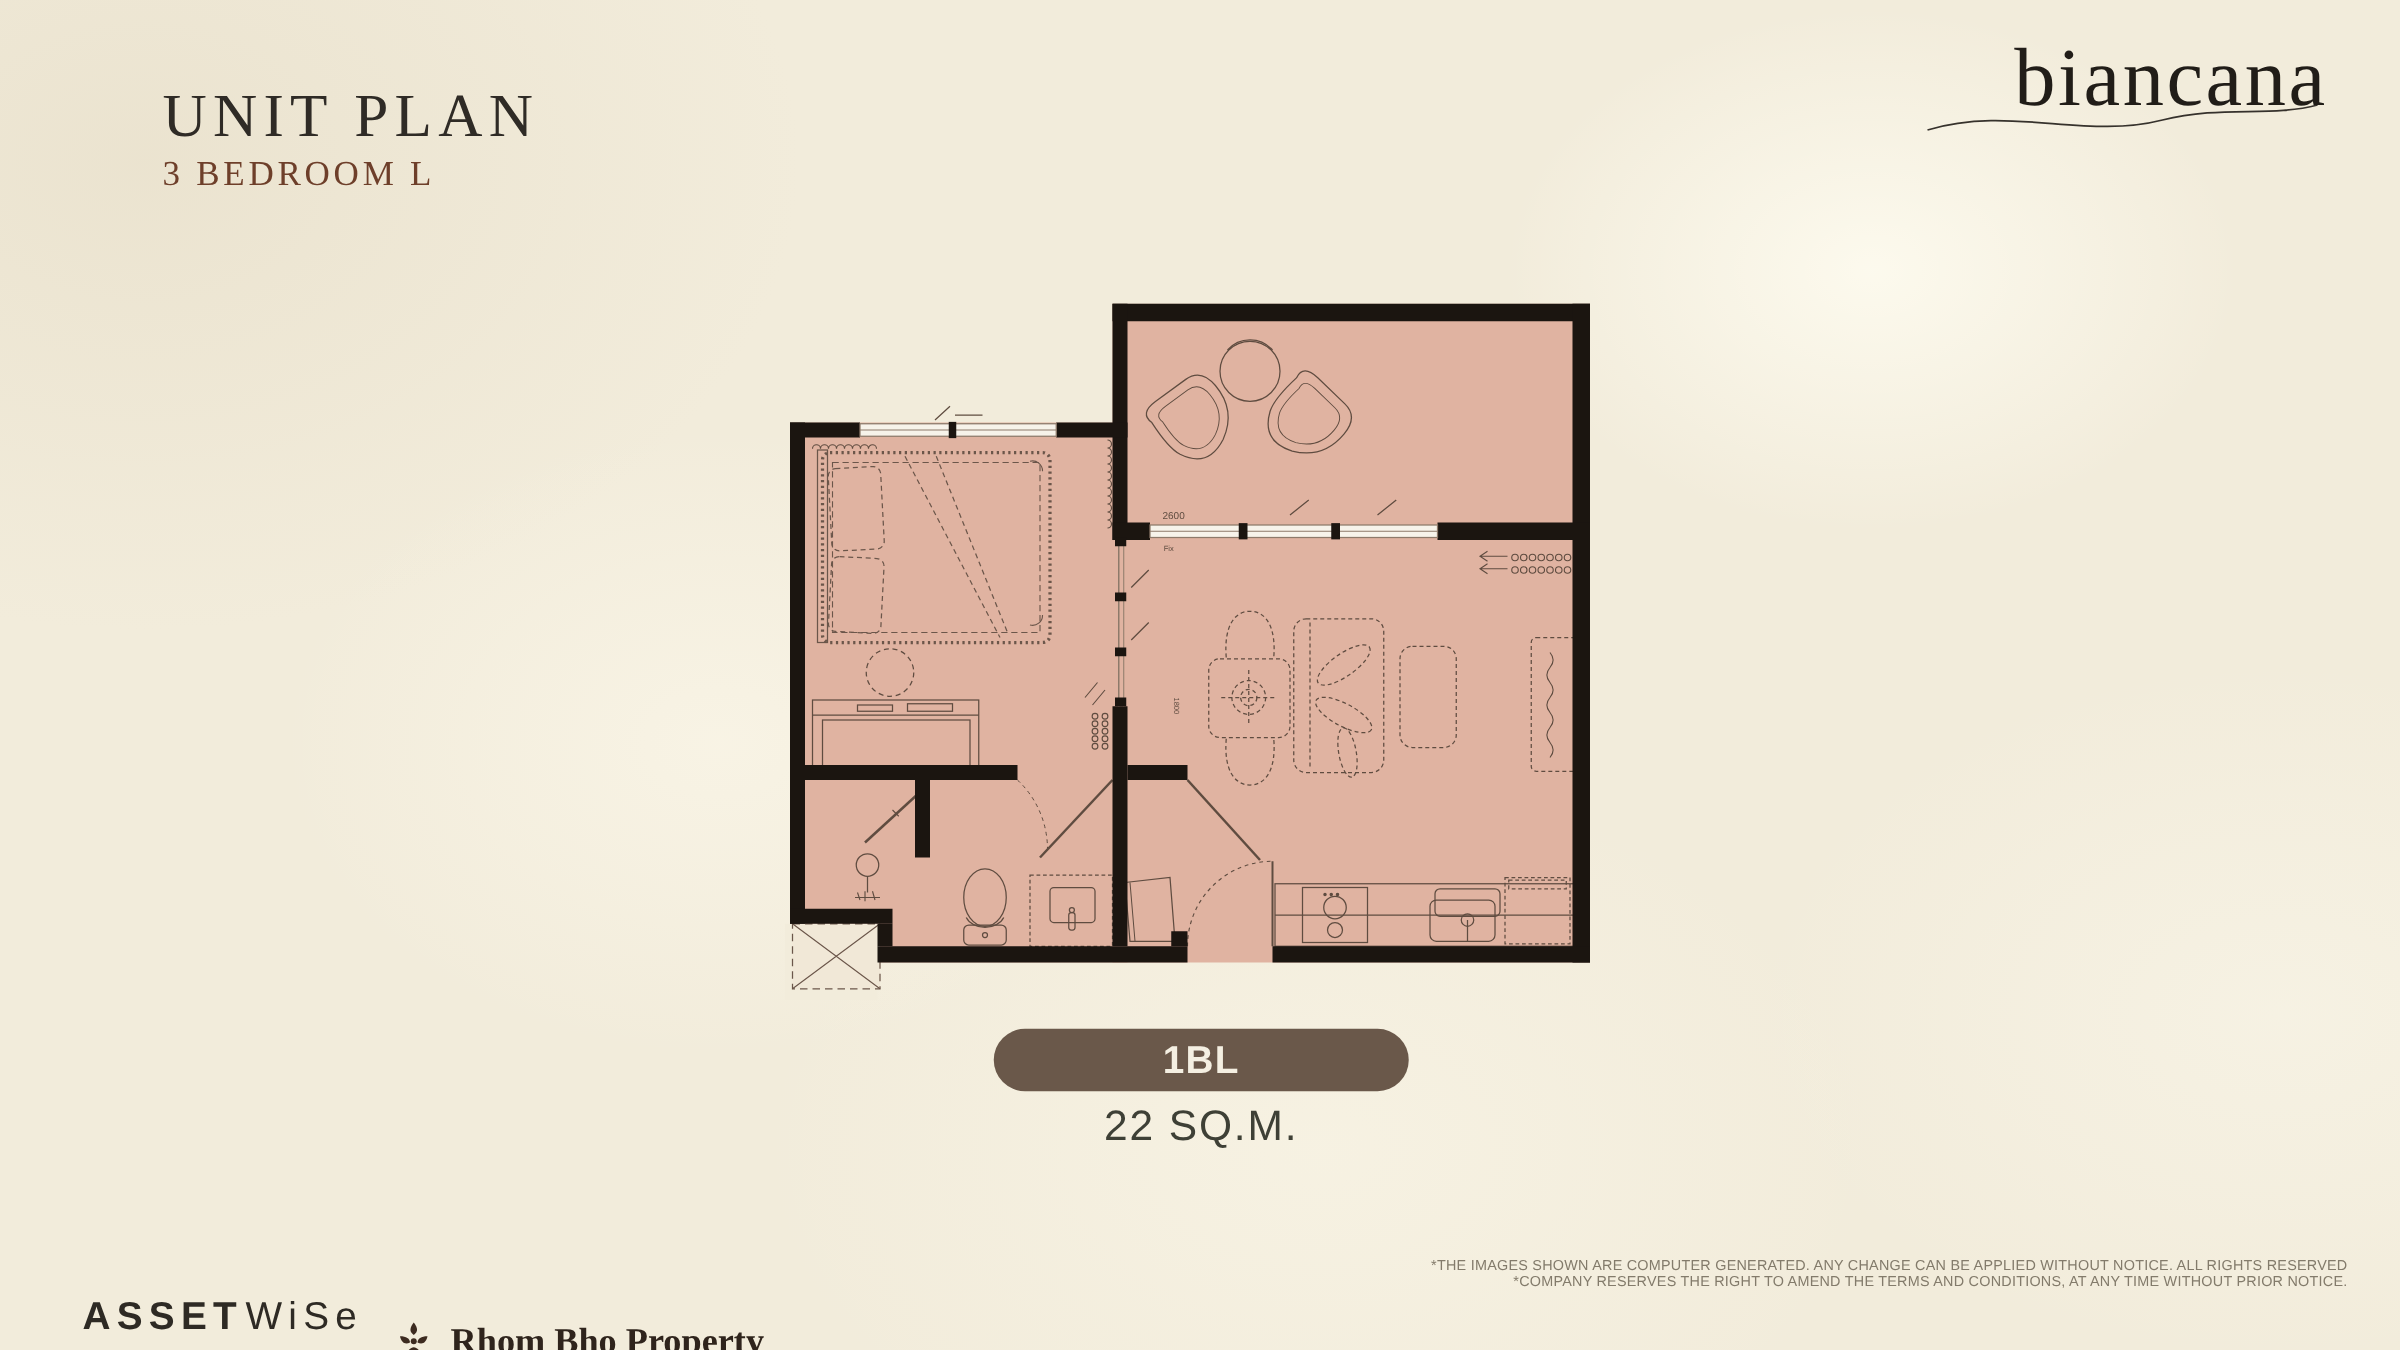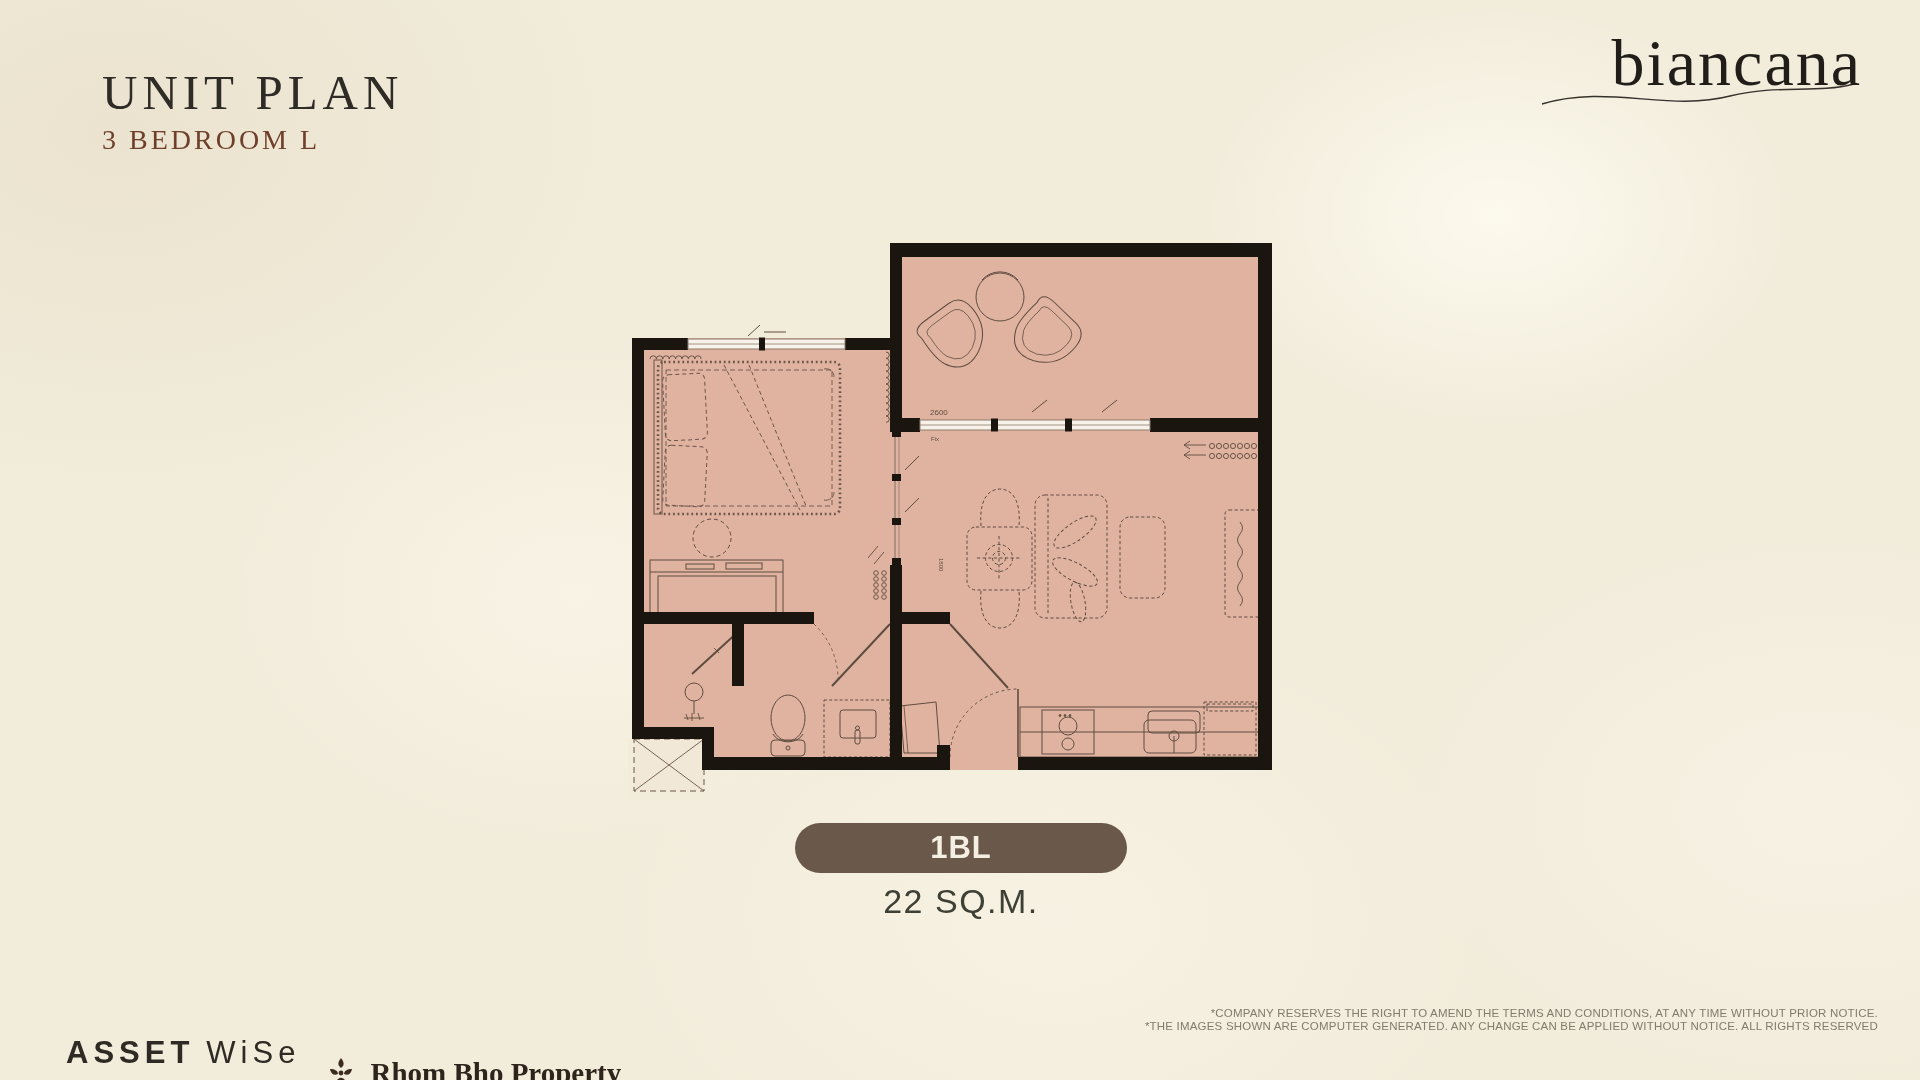--- a/index.html
+++ b/index.html
@@ -9,42 +9,42 @@
     background-color:#f2ecdb;
     background-image:
       radial-gradient(420px 300px at 78% 20%, rgba(255,253,242,.8), rgba(255,253,242,0) 70%),
       radial-gradient(500px 360px at 30% 55%, rgba(252,248,235,.6), rgba(252,248,235,0) 70%),
       radial-gradient(620px 420px at 55% 85%, rgba(250,246,232,.55), rgba(250,246,232,0) 72%),
       radial-gradient(700px 500px at 6% 12%, rgba(229,220,198,.55), rgba(229,220,198,0) 75%),
       radial-gradient(600px 400px at 95% 75%, rgba(250,247,235,.5), rgba(250,247,235,0) 70%);
   }
   .abs{position:absolute;}
   
-  .title-block{left:102px;top:68px;}
+  .title-block{left:130px;top:68px;}
   .title{font-family:"Liberation Serif","DejaVu Serif",serif;font-size:49px;letter-spacing:5px;
          color:#2f2b26;font-weight:400;line-height:1;}
   .subtitle{font-family:"Liberation Serif","DejaVu Serif",serif;font-size:28px;letter-spacing:3px;
          color:#6e3f2a;font-weight:500;margin-top:9px;line-height:1;}
   
   .brand-block{right:58px;top:30px;width:330px;height:96px;text-align:right;}
   .brand{font-family:"Liberation Serif","DejaVu Serif",serif;font-size:66px;color:#211d18;
          letter-spacing:2px;line-height:1;font-weight:400;margin-left:41px;}
   .brand-swash{position:absolute;left:6px;top:34px;pointer-events:none;}
   
   .plan{left:628px;top:240px;width:650px;height:560px;}
   
   .badge{left:795px;top:823px;width:332px;height:50px;border-radius:26px;background:#6a584a;
          display:flex;align-items:center;justify-content:center;}
   .badge-text{color:#f4efe2;font-size:31px;font-weight:bold;letter-spacing:1px;text-align:right;}
   .area-text{left:795px;top:882px;width:332px;text-align:center;font-size:34px;color:#3e4036;letter-spacing:1.5px;}
   
   .footer-left{left:66px;top:1016px;display:flex;align-items:center;gap:24px;}
   .aw-logo{font-size:31px;color:#2e2a24;letter-spacing:5px;display:flex;align-items:baseline;}
   .aw-bold{font-weight:700;}
-  .aw-light{font-weight:400;margin-left:12px;}
+  .aw-light{font-weight:400;margin-left:2px;}
   .rb-wrap{display:flex;align-items:center;gap:12px;margin-top:40px;}
   .rb-text{font-family:"Liberation Serif","DejaVu Serif",serif;font-weight:700;font-size:29px;color:#2f241c;}
   .footer-right{right:42px;top:1007px;text-align:right;font-size:11.5px;line-height:12.5px;
                 color:#837b6b;letter-spacing:.2px;}
 </style>
 </head>
 <body>
 
 <div class="abs title-block">
   <div class="title">UNIT PLAN</div>
@@ -306,15 +306,15 @@
         <path d="M13,24 C16,21 18,21 21,24 C19,28 15,28 13,24 Z"></path>
         <path d="M17,28 C19,30 19,32 17,33 C15,32 15,30 17,28 Z"></path>
         <circle cx="17" cy="17" r="2.4"></circle>
       </g>
     </svg>
     <span class="rb-text">Rhom Bho Property</span>
   </div>
 </div>
 
 <div class="abs footer-right">
+  <div>*THE IMAGES SHOWN ARE COMPUTER GENERATED. ANY CHANGE CAN BE APPLIED WITHOUT NOTICE. ALL RIGHTS RESERVED</div>
   <div>*COMPANY RESERVES THE RIGHT TO AMEND THE TERMS AND CONDITIONS, AT ANY TIME WITHOUT PRIOR NOTICE.</div>
-  <div>*THE IMAGES SHOWN ARE COMPUTER GENERATED. ANY CHANGE CAN BE APPLIED WITHOUT NOTICE. ALL RIGHTS RESERVED</div>
 </div>
 
 </body></html>

